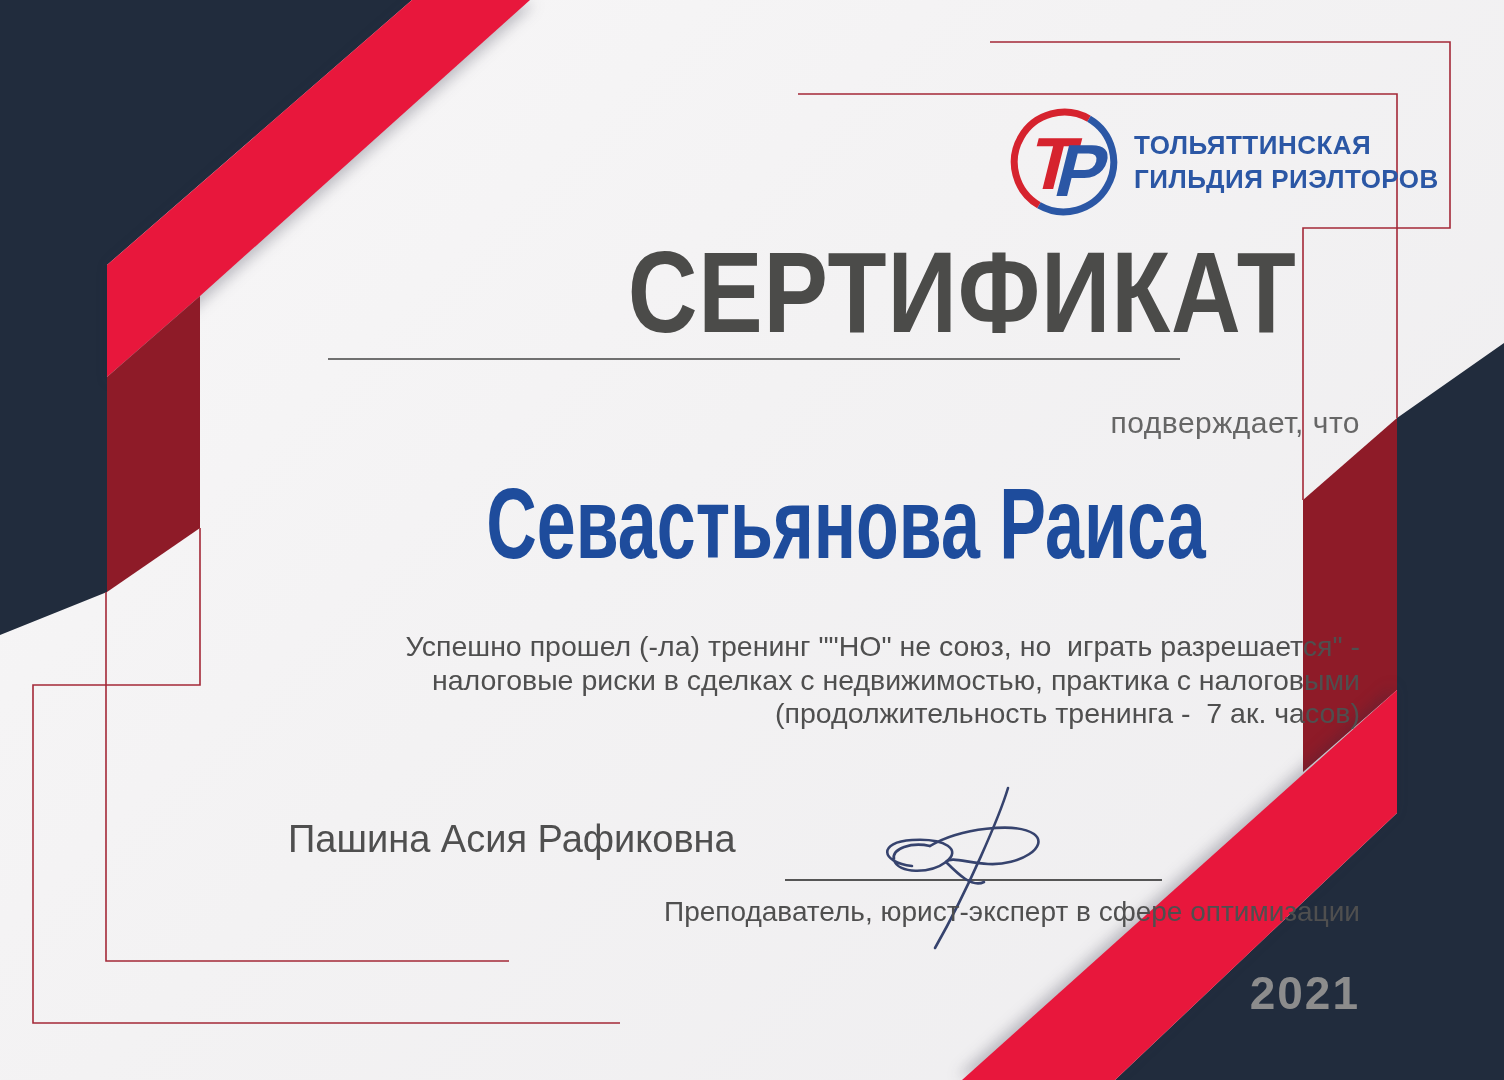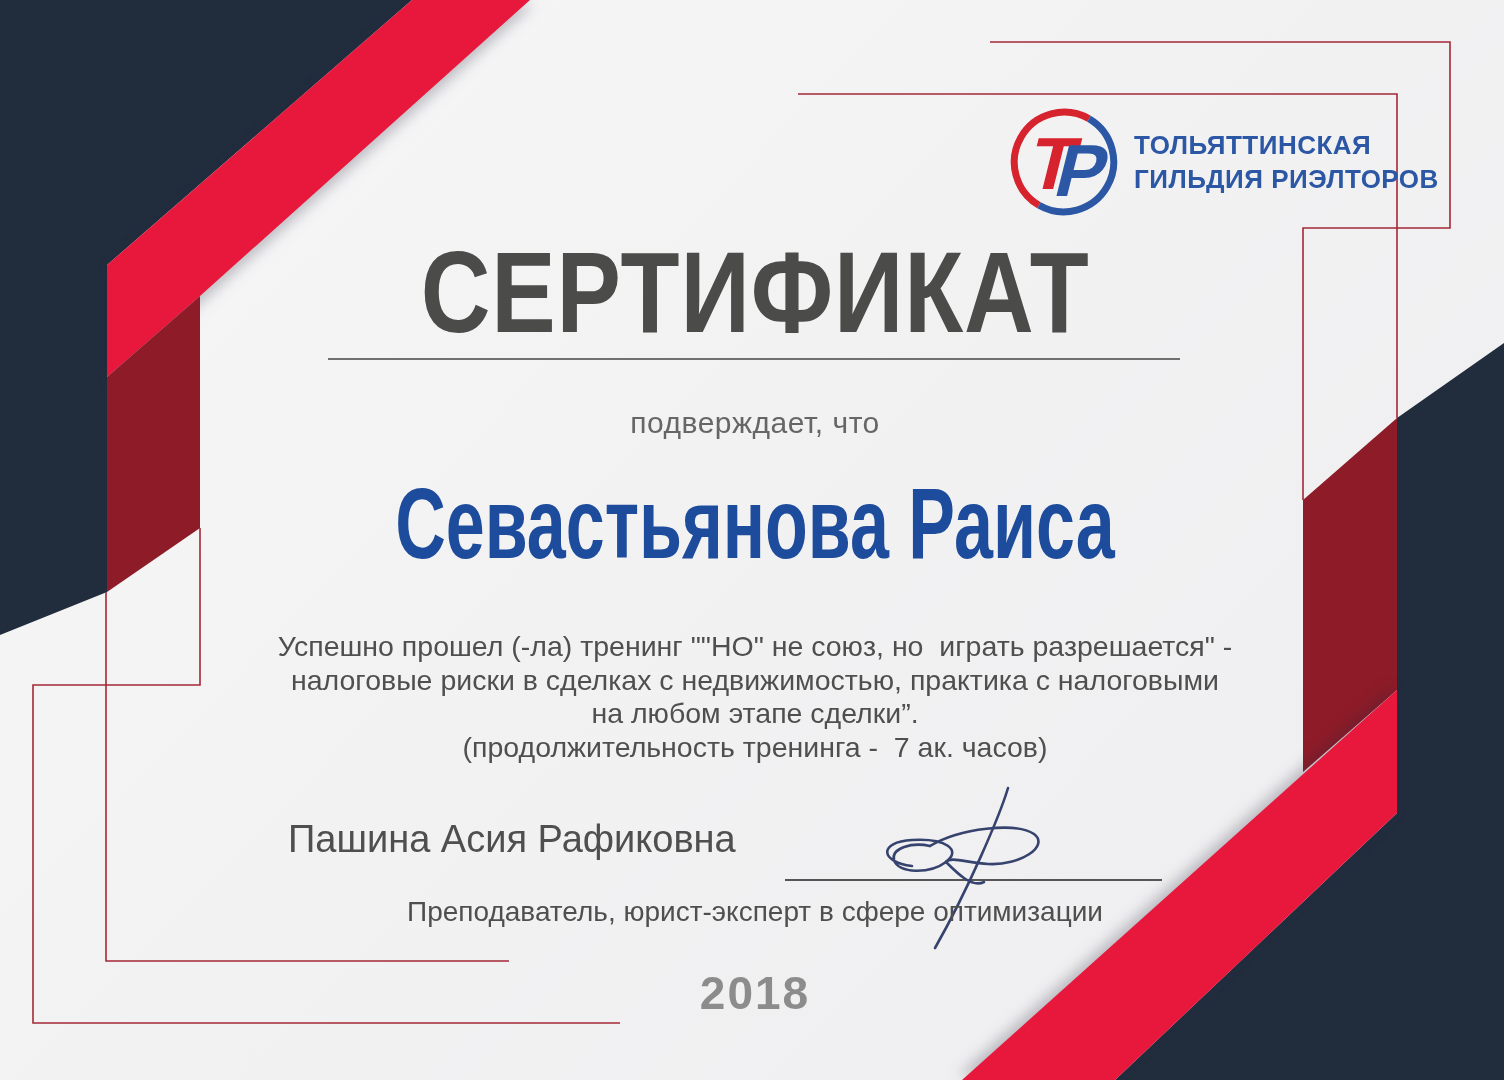--- a/index.html
+++ b/index.html
@@ -14,21 +14,21 @@
   .stage{position:relative;width:1504px;height:1080px;
          background:linear-gradient(135deg,#f8f7f8 0%,#f3f2f3 45%,#eeedef 100%);}
   .deco{position:absolute;inset:0;width:1504px;height:1080px;}
   .shadowed-tl{filter:drop-shadow(4px 4px 7px rgba(40,40,60,0.28));}
   .shadowed-br{filter:drop-shadow(-4px -4px 7px rgba(40,40,60,0.28));}
 
   .logo{position:absolute;left:1008px;top:106px;display:flex;align-items:center;}
   .logo-text{margin-left:14px;color:var(--logo-blue);font-weight:bold;font-size:26px;
              line-height:34px;letter-spacing:0.5px;}
 
-  .content{position:absolute;left:150px;width:1210px;text-align:center;}
+  .content{position:absolute;left:150px;width:1210px;text-align:right;}
   .title{top:226px;font-weight:bold;font-size:115px;color:var(--title-gray);letter-spacing:1px;}
   .title span{display:inline-block;transform:scaleX(0.84);transform-origin:center;}
   .rule{position:absolute;background:var(--rule-gray);height:2px;}
   .title-rule{left:328px;top:358px;width:852px;}
   .confirm{top:406px;font-size:30px;color:var(--muted-gray);letter-spacing:0.5px;}
   .name{top:466px;font-weight:bold;font-size:100px;color:var(--name-blue);white-space:nowrap;}
   .name span{display:inline-block;transform:scaleX(0.70);transform-origin:center;}
   .body{top:630px;font-size:28.5px;line-height:33.5px;color:var(--body-gray);}
   .body-line{white-space:pre-wrap;}
   .signer-name{position:absolute;left:288px;top:802px;font-size:38px;color:var(--body-gray);margin-top:16px;}
@@ -81,32 +81,31 @@
 
   <div class="content confirm">подверждает, что</div>
 
   <div class="content name">
     <span>Севастьянова Раиса</span>
   </div>
 
   <div class="content body">
       <div class="body-line">Успешно прошел (-ла) тренинг ""НО" не союз, но  играть разрешается" -</div>
       <div class="body-line">налоговые риски в сделках с недвижимостью, практика с налоговыми</div>
-      <div class="body-line">на любом этапе сделки”.</div>
       <div class="body-line">(продолжительность тренинга -  7 ак. часов)</div>
     </div>
 
   <div class="signer-name">Пашина Асия Рафиковна</div>
   <div class="rule signature-rule"></div>
 
   <svg class="sig-svg" width="240" height="200" viewBox="0 0 240 200">
     <g style="fill:none;stroke:var(--ink);stroke-width:2.6;stroke-linecap:round">
       <path d="M 158 18 C 150 45 118 120 85 178"></path>
       <path d="M 62 96 C 30 92 28 72 62 70 C 96 68 112 80 96 92 C 80 104 48 104 44 90 C 41 78 62 72 80 76"></path>
       <path d="M 80 76 C 110 58 166 52 184 64 C 200 76 170 96 138 94 C 118 93 100 86 96 92"></path>
       <path d="M 96 92 C 108 104 122 118 134 112"></path>
     </g>
   </svg>
 
   <div class="content role">Преподаватель, юрист-эксперт в сфере оптимизации</div>
 
-  <div class="content year">2018</div>
+  <div class="content year">2021</div>
 </div>
 
 </body></html>

